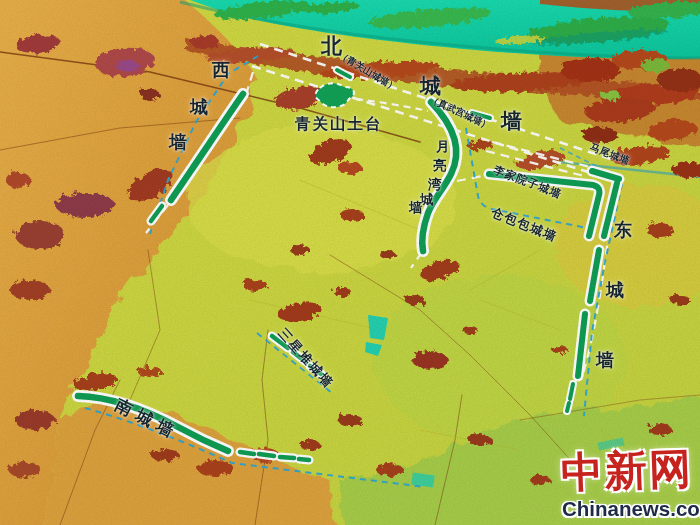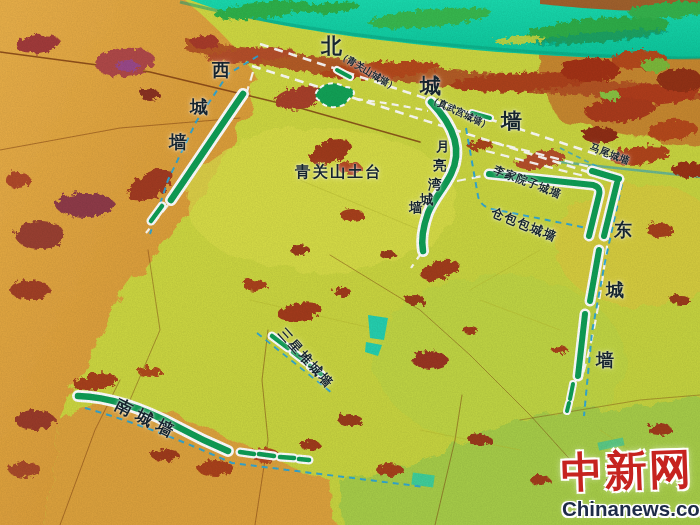--- a/index.html
+++ b/index.html
@@ -244,21 +244,21 @@
 <div class="lbl ch-lg" style="left:596px;top:351px;">墙</div>
 
 <div class="lbl lbl-south rot" style="left:120px;top:396px;">南城墙</div>
 
 <div class="lbl ch-md" style="left:436px;top:140px;">月</div>
 <div class="lbl ch-md" style="left:433px;top:159px;">亮</div>
 <div class="lbl ch-md" style="left:428px;top:178px;">湾</div>
 <div class="lbl ch-md" style="left:420px;top:193px;">城</div>
 <div class="lbl ch-md" style="left:409px;top:201px;">墙</div>
 
-<div class="lbl lbl-platform" style="left:295px;top:116px;margin-top:48px;">青关山土台</div>
+<div class="lbl lbl-platform" style="left:295px;top:116px;">青关山土台</div>
 
 <div class="lbl lbl-paren rot" style="left:342px;top:50px;transform:rotate(31deg);">（青关山城墙）</div>
 <div class="lbl lbl-paren rot" style="left:432px;top:94px;transform:rotate(25deg);">（真武宫城墙）</div>
 
 <div class="lbl lbl-lijia rot" style="left:496px;top:164px;">李家院子城墙</div>
 <div class="lbl lbl-cang rot" style="left:494px;top:206px;">仓包包城墙</div>
 <div class="lbl lbl-mawei rot" style="left:592px;top:142px;">马尾城墙</div>
 <div class="lbl lbl-sxd rot" style="left:286px;top:326px;">三星堆城墙</div>
 
 <div class="logo-cn">中新网</div>

